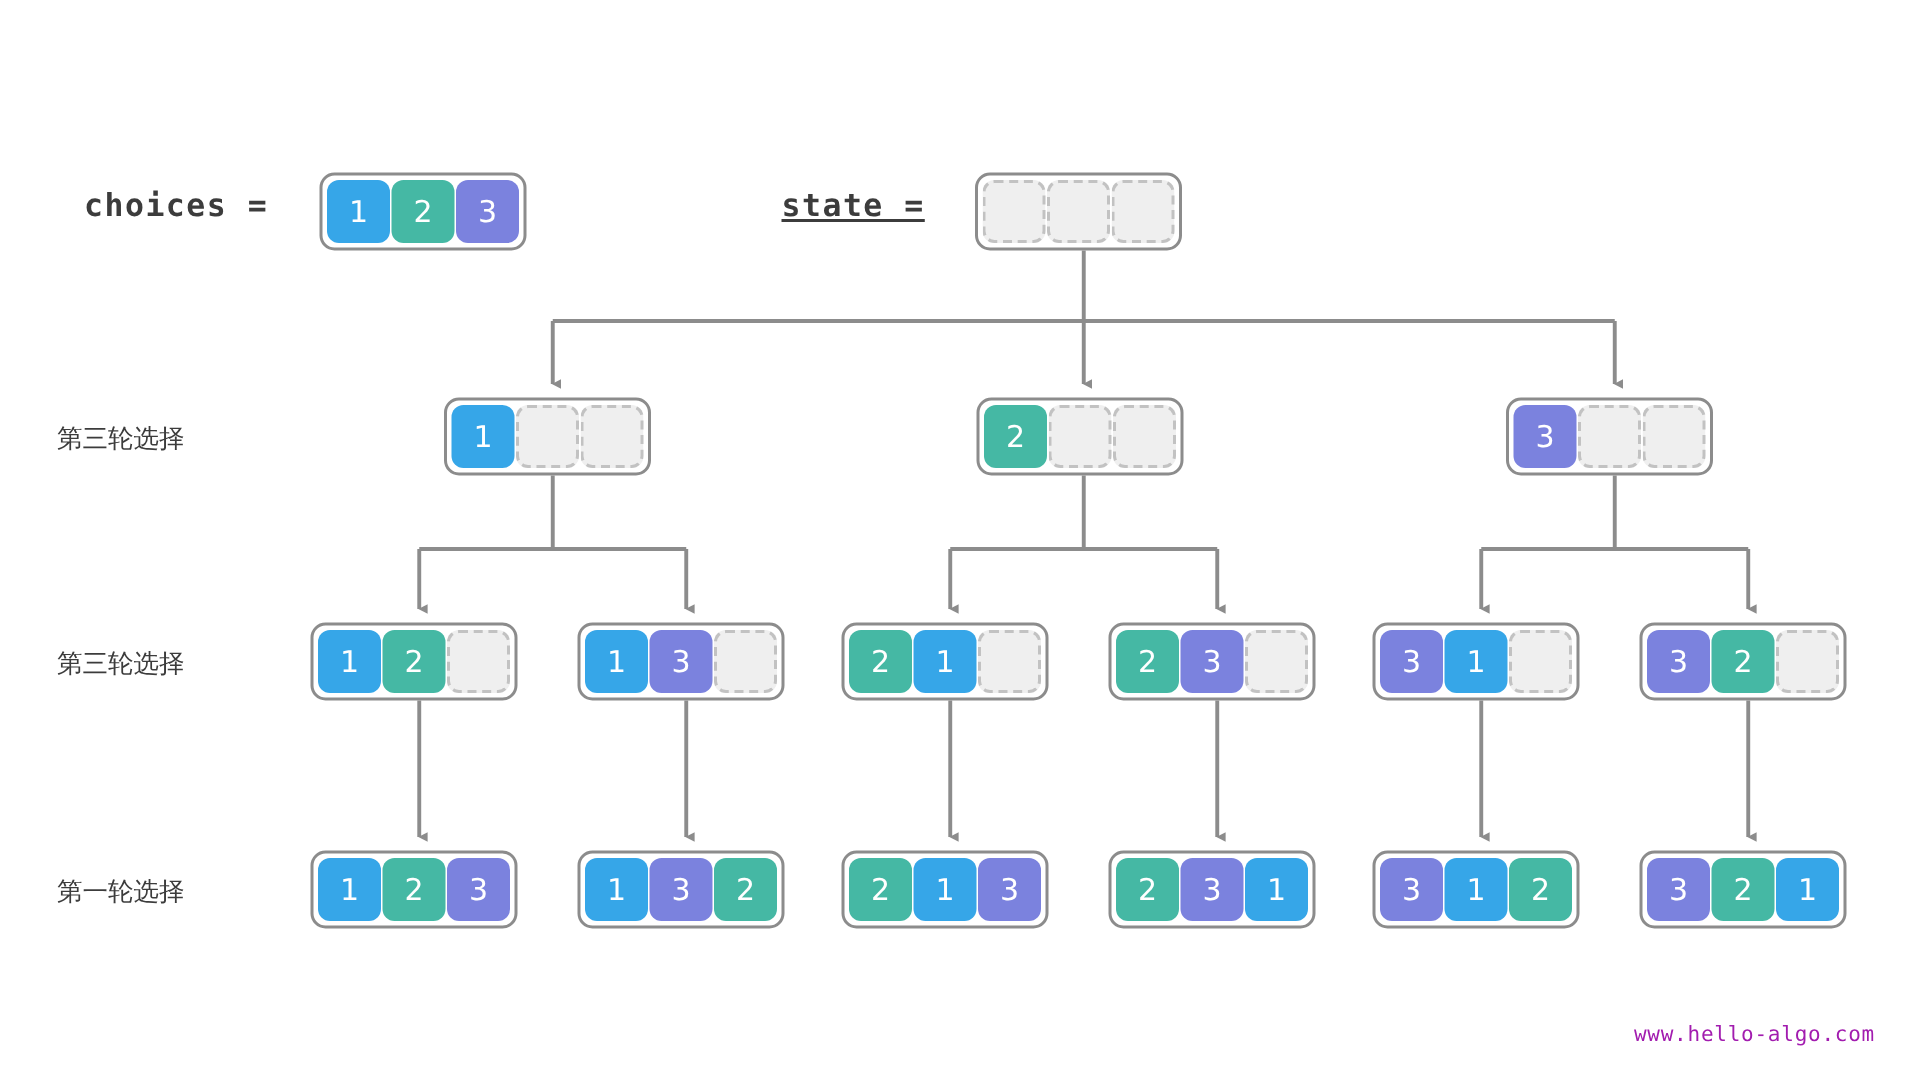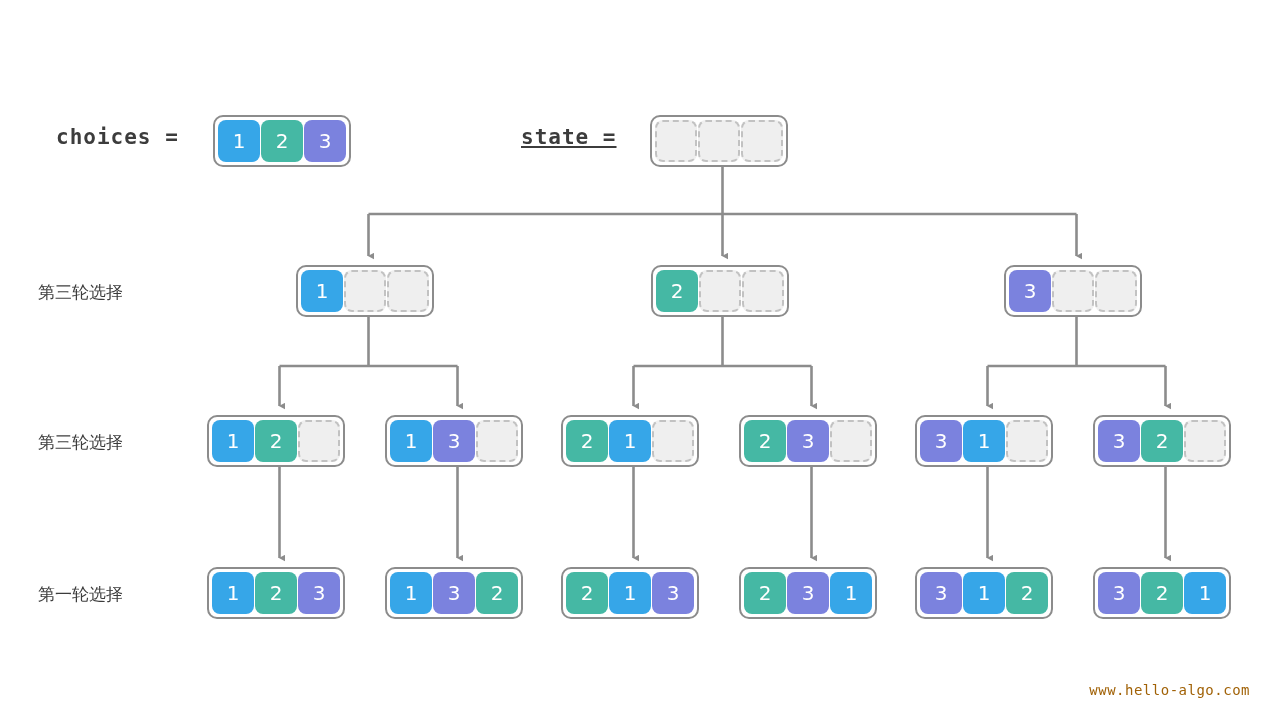--- a/index.html
+++ b/index.html
@@ -85,21 +85,21 @@
   .cell.v3 { background: #7islot; }
   .cell.v3 { background: #7b82de; }
 
   
   .watermark {
     position: absolute;
     right: 30px;
     bottom: 22px;
     font-family: "DejaVu Sans Mono", monospace;
     font-size: 14px;
-    color: #a16207;
+    color: #a21caf;
     letter-spacing: 0.5px;
   }
 </style>
 </head>
 <body>
 
 <div id="canvas">
 
   <svg id="edges" viewBox="0 0 1280 720" xmlns="http://www.w3.org/2000/svg">
     <defs>

